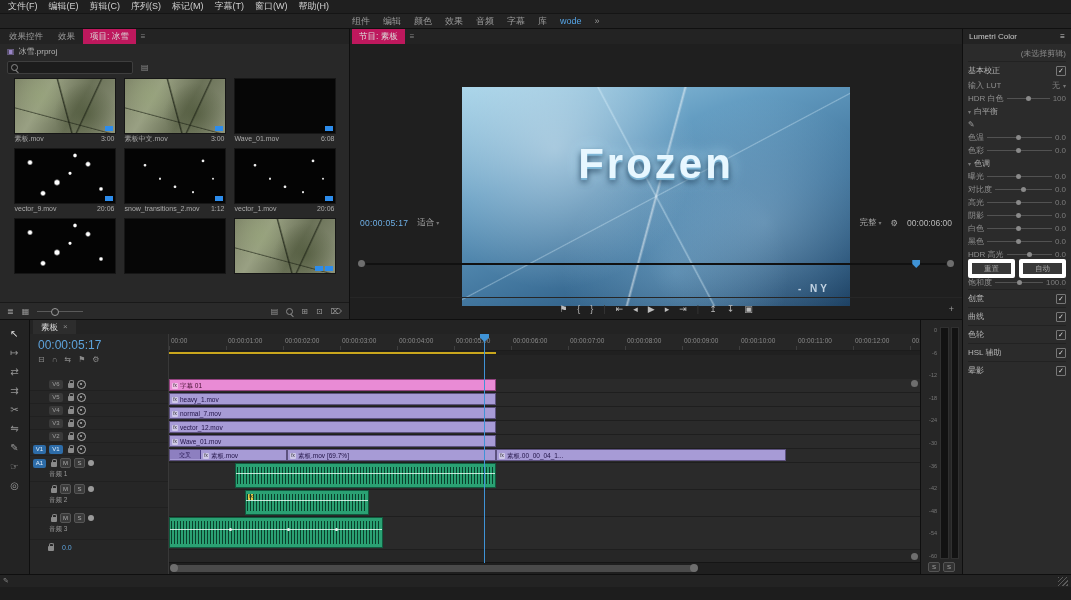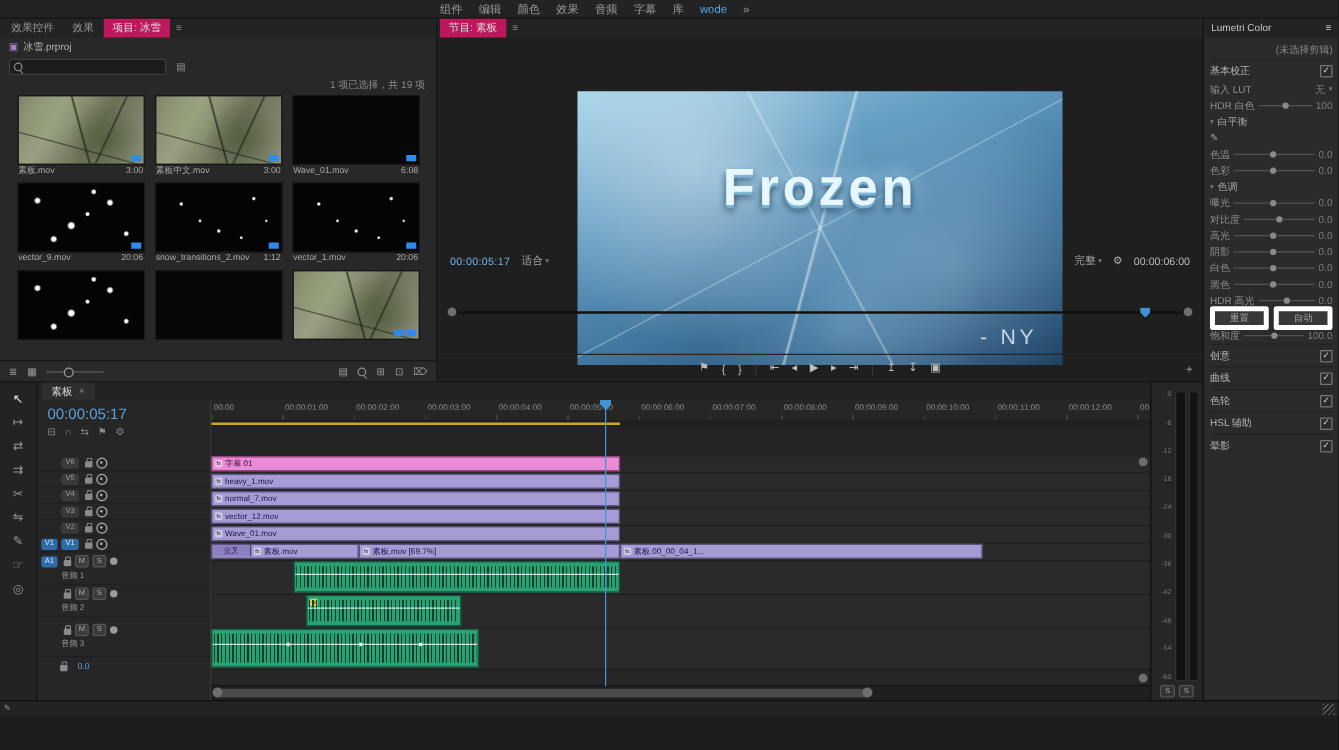--- a/index.html
+++ b/index.html
@@ -71,21 +71,21 @@
   .video{width:388px;height:219px;position:relative;flex:none;background:
     linear-gradient(105deg,transparent 49.6%,rgba(255,255,255,.5) 50%,transparent 50.5%),
     linear-gradient(62deg,transparent 49.7%,rgba(225,245,255,.4) 50%,transparent 50.4%),
     linear-gradient(152deg,transparent 49.7%,rgba(225,245,255,.35) 50%,transparent 50.3%),
     radial-gradient(circle at 24% 28%,rgba(255,255,255,.4),transparent 42%),
     radial-gradient(circle at 78% 62%,rgba(205,235,255,.3),transparent 38%),
     radial-gradient(circle at 55% 85%,rgba(160,210,240,.35),transparent 40%),
     linear-gradient(160deg,#a3d2e8,#649dc2 32%,#40749c 62%,#234e74 88%,#1a3e60);}
   .frozen-text{position:absolute;left:0;right:0;top:24%;text-align:center;font-size:42px;font-weight:bold;letter-spacing:3px;color:#e7f7ff;
     text-shadow:0 2px 1px #7fb8d8,0 4px 7px rgba(8,38,66,.85),0 0 16px rgba(190,235,255,.9);}
-  .signature{position:absolute;right:20px;bottom:12px;font-size:17px;letter-spacing:3px;color:rgba(235,245,255,.78);font-weight:normal;text-align:right;}
+  .signature{position:absolute;right:20px;bottom:12px;font-size:10px;letter-spacing:3px;color:rgba(235,245,255,.78);font-weight:bold;text-align:right;}
   .mon-ctrl{height:15px;display:flex;align-items:center;gap:9px;padding:0 10px;font-size:8.5px;color:#a8a8a8;flex:none;}
   .tc-blue{color:#6fb1e8;letter-spacing:.3px;}
   .dd{display:flex;gap:2px;align-items:center;}
   .caret{font-size:6px;color:#777;}
   .mc-spacer{flex:1;}
   .tc-dim{color:#b9b9b9;}
   .mon-seek{height:10px;margin:1px 8px 0;position:relative;flex:none;}
   .seek-track{position:absolute;left:8px;right:8px;top:4px;height:2px;background:#111;}
   .seek-handle{position:absolute;top:1px;width:7px;height:7px;background:#6e6e6e;border-radius:50%;}
   .seek-handle.l{left:0;}.seek-handle.r{right:0;}
@@ -186,20 +186,30 @@
   .statusbar{height:12px;background:#232323;border-top:1px solid #0f0f0f;display:flex;align-items:center;justify-content:space-between;padding:0 3px;}
   .status-icon{font-size:7px;color:#8a8a8a;}
   .grip{width:10px;height:9px;background:repeating-linear-gradient(135deg,#5a5a5a 0 1px,transparent 1px 3px);}
 </style>
 </head>
 <body>
 
 <div class="app">
 
 
+  <div class="menubar">
+    <span>文件(F)</span>
+    <span>编辑(E)</span>
+    <span>剪辑(C)</span>
+    <span>序列(S)</span>
+    <span>标记(M)</span>
+    <span>字幕(T)</span>
+    <span>窗口(W)</span>
+    <span>帮助(H)</span>
+  </div>
 
   <div class="workspacebar">
     <span class="ws-tab">组件</span>
     <span class="ws-tab">编辑</span>
     <span class="ws-tab">颜色</span>
     <span class="ws-tab">效果</span>
     <span class="ws-tab">音频</span>
     <span class="ws-tab">字幕</span>
     <span class="ws-tab">库</span>
     <span class="ws-tab on">wode</span>
@@ -222,21 +232,20 @@
             <span class="proj-icon">▣</span>
             <span>冰雪.prproj</span>
           </div>
           <div class="search-row">
             <span class="search-box">
               <span class="mag"></span>
               <input class="search-input" value="" style="">
             </span>
             <span class="mb-icon">▤</span>
           </div>
-          <div class="info-row">1 项已选择，共 19 项</div>
 
           <div class="thumb-grid">
             <div>
               <div class="thumb tx-stone">
                   <span class="ubadge"></span>
                 </div>
               <div class="thumb-label">
                   <span>素板.mov</span>
                   <span>3:00</span>
                 </div>

